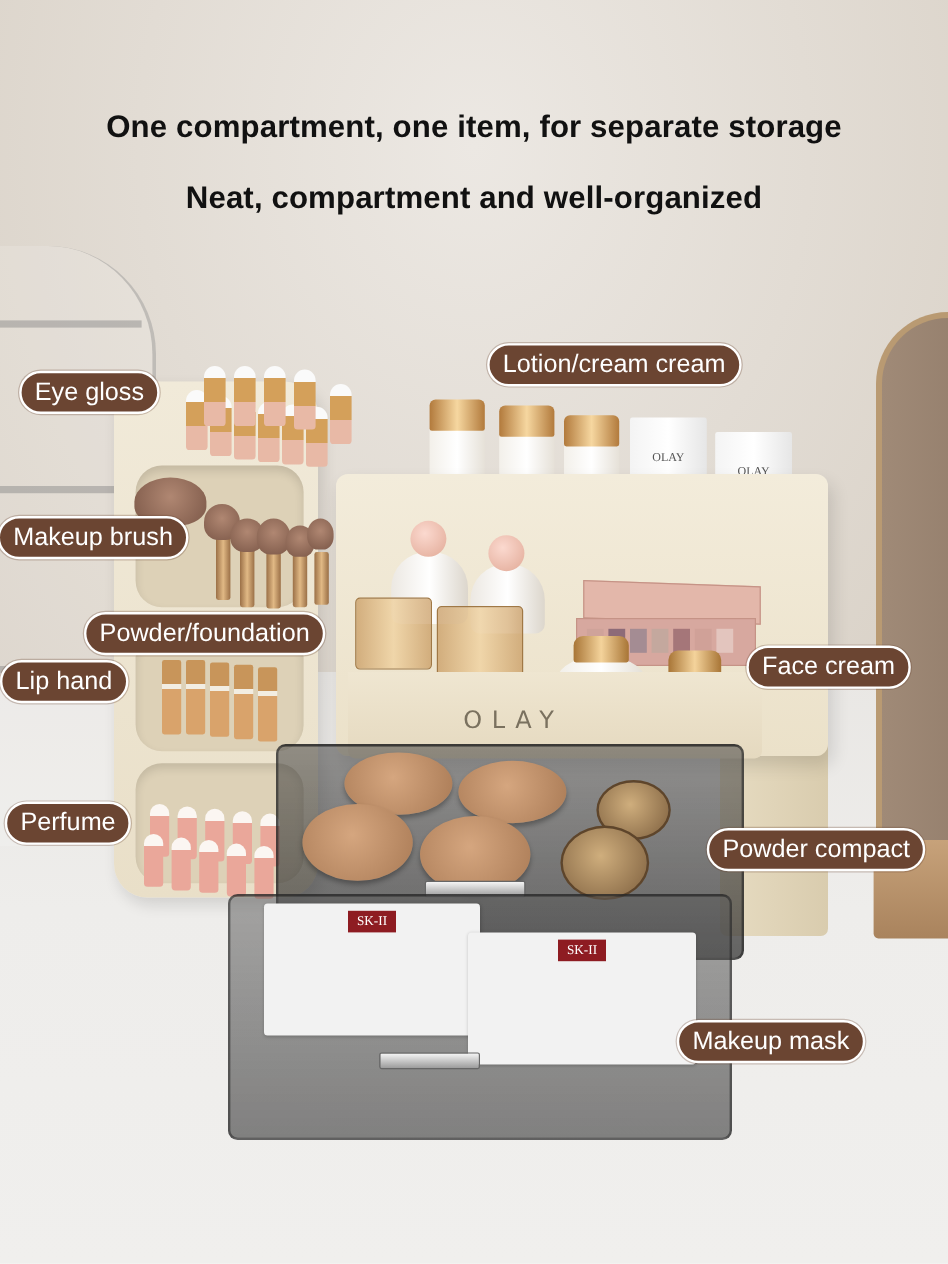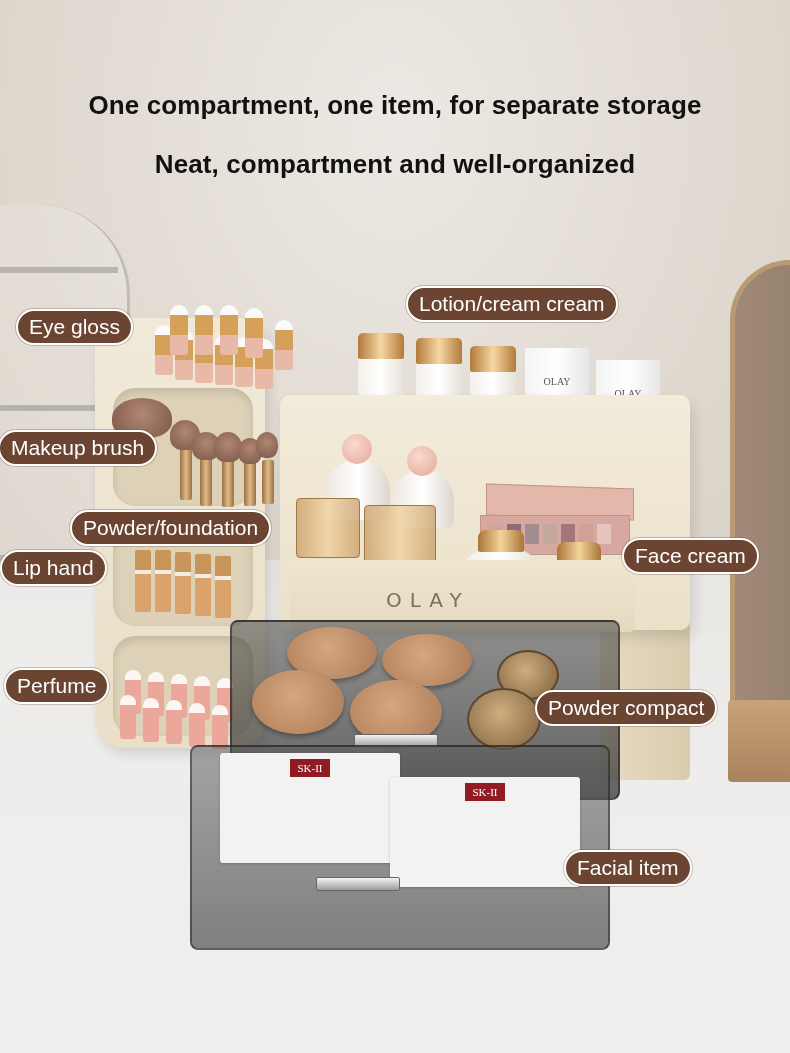--- a/index.html
+++ b/index.html
@@ -237,14 +237,14 @@
   <div class="handle" style="left:124px;top:130px;width:84px"></div>
 </div>
 
 <div class="tag" style="left:16px;top:309px">Eye gloss</div>
 <div class="tag" style="left:-2px;top:430px">Makeup brush</div>
 <div class="tag" style="left:70px;top:510px">Powder/foundation</div>
 <div class="tag" style="left:0px;top:550px">Lip hand</div>
 <div class="tag" style="left:4px;top:668px">Perfume</div>
 <div class="tag" style="left:406px;top:286px">Lotion/cream cream</div>
 <div class="tag" style="left:622px;top:538px">Face cream</div>
-<div class="tag" style="left:535px;top:690px">Powder compact</div>
-<div class="tag" style="left:564px;top:850px">Facial item</div>
+<div class="tag" style="left:589px;top:690px">Powder compact</div>
+<div class="tag" style="left:564px;top:850px">Makeup mask</div>
 
 </body></html>

